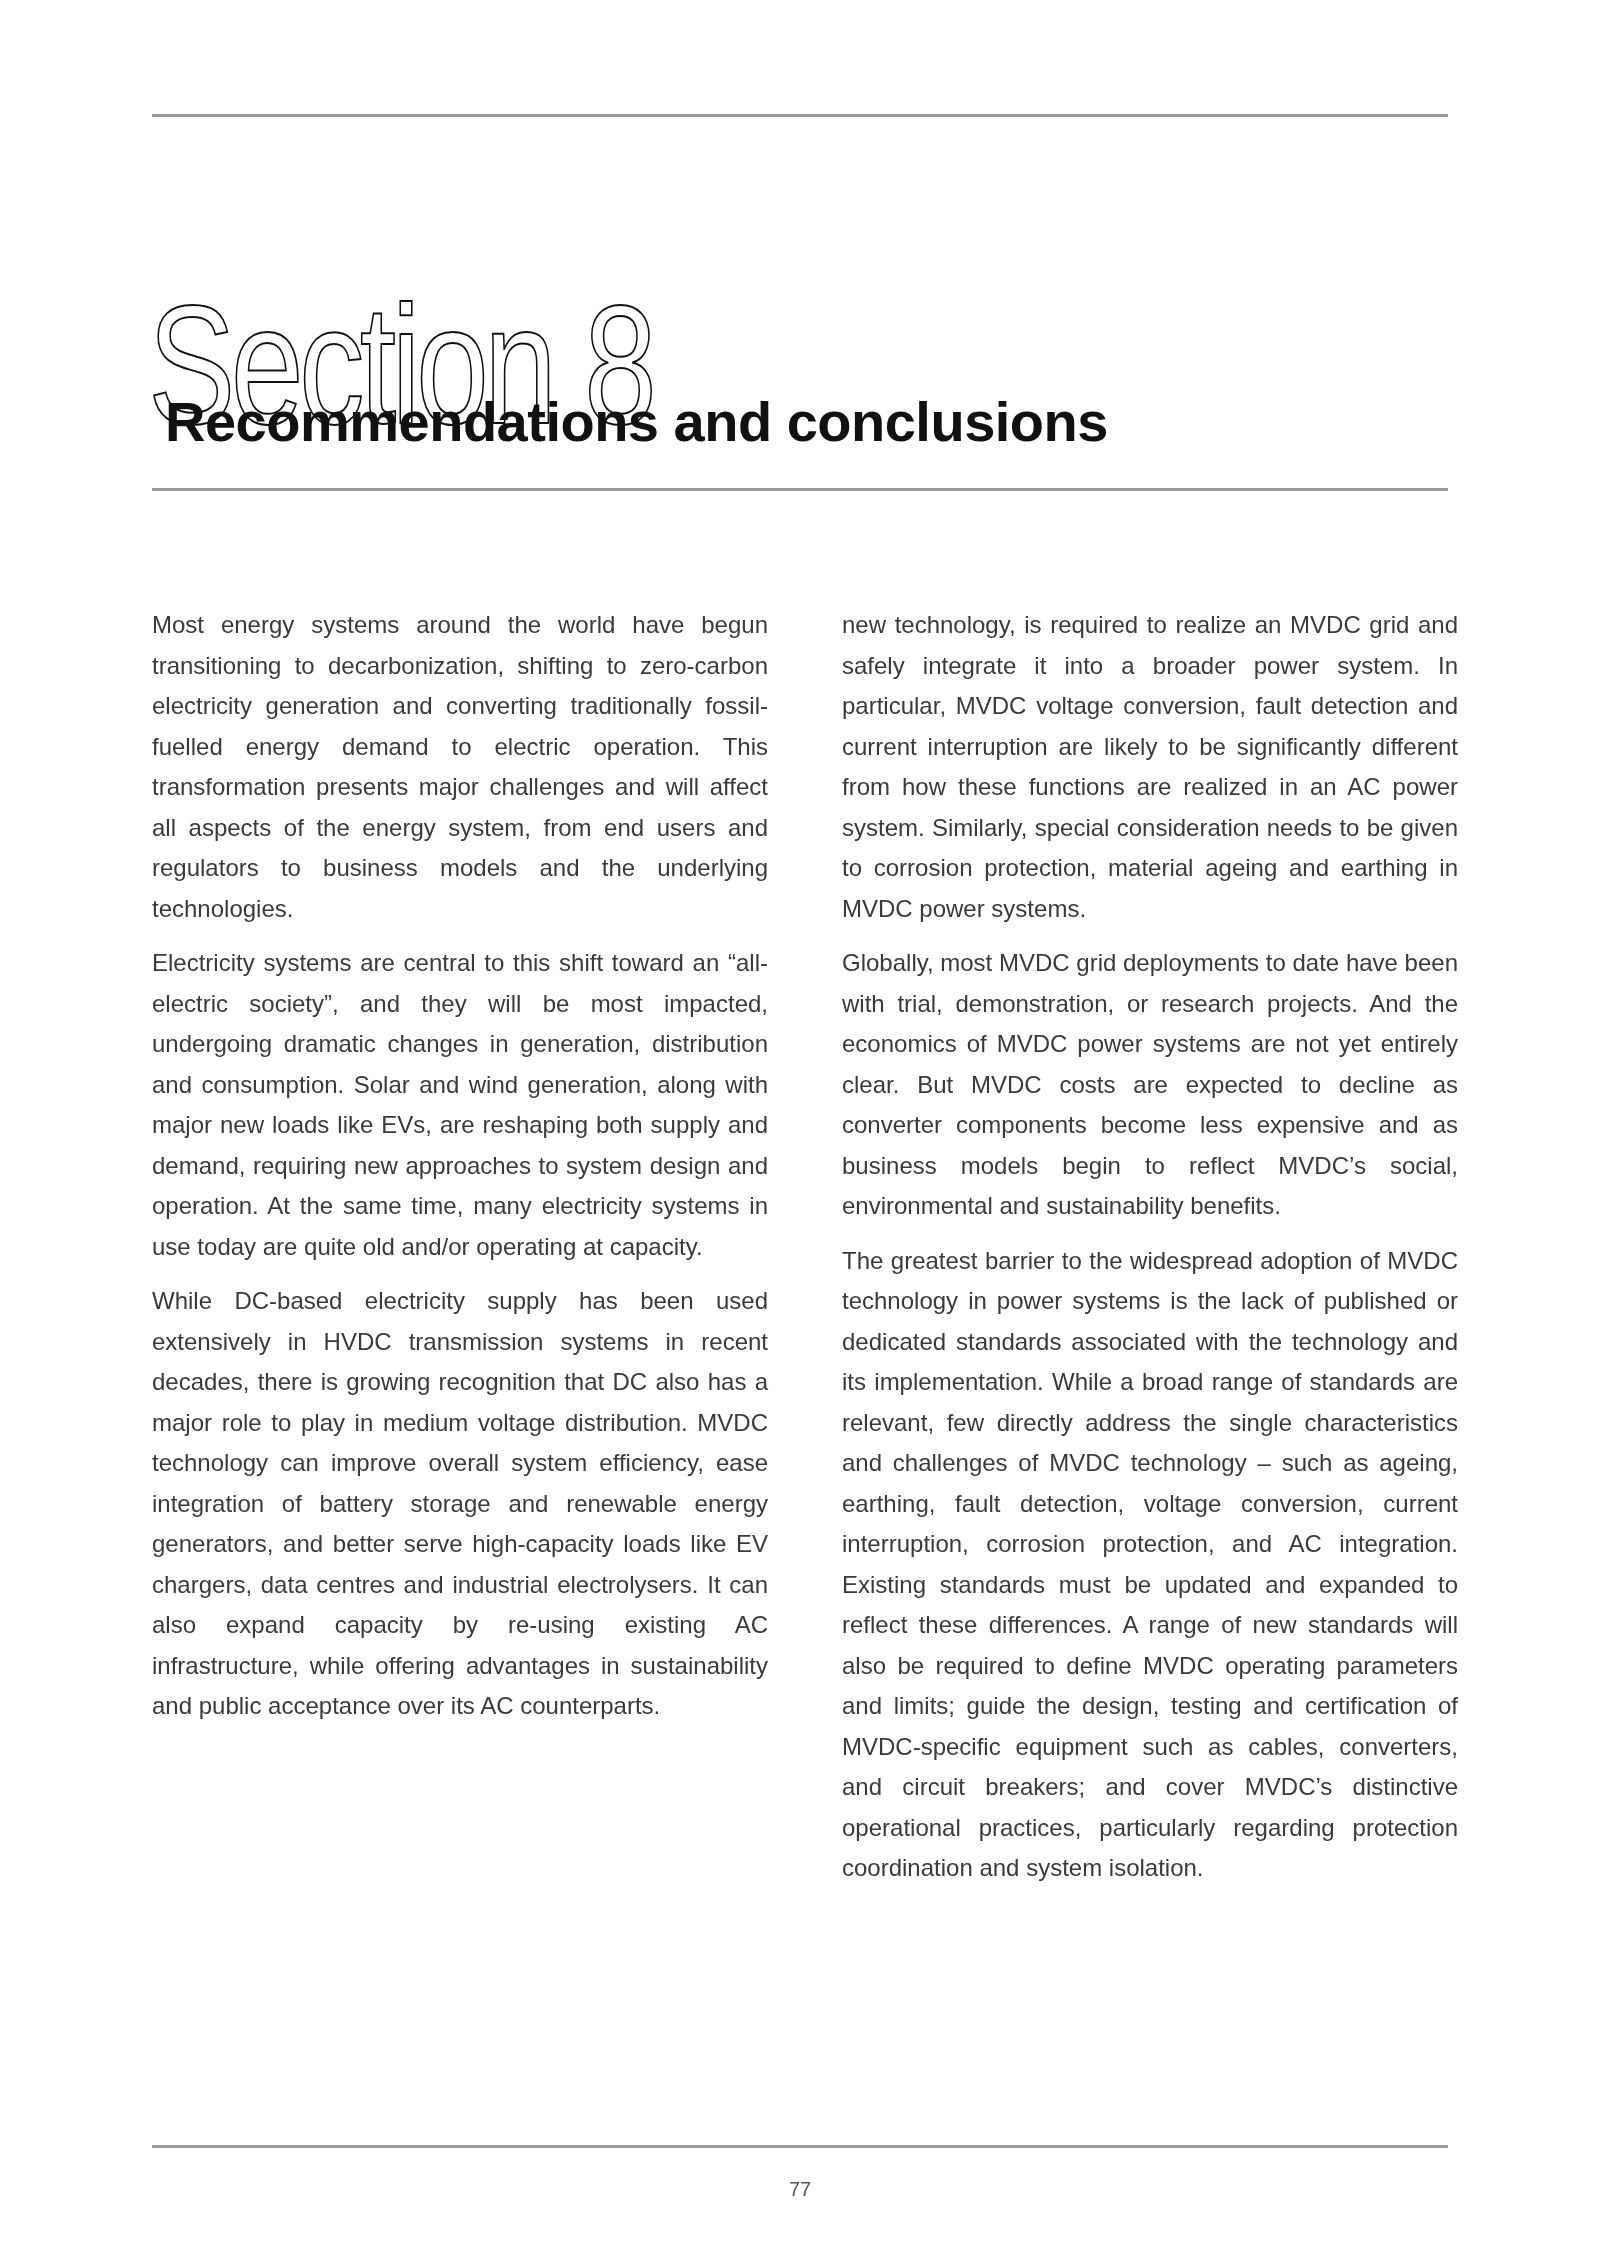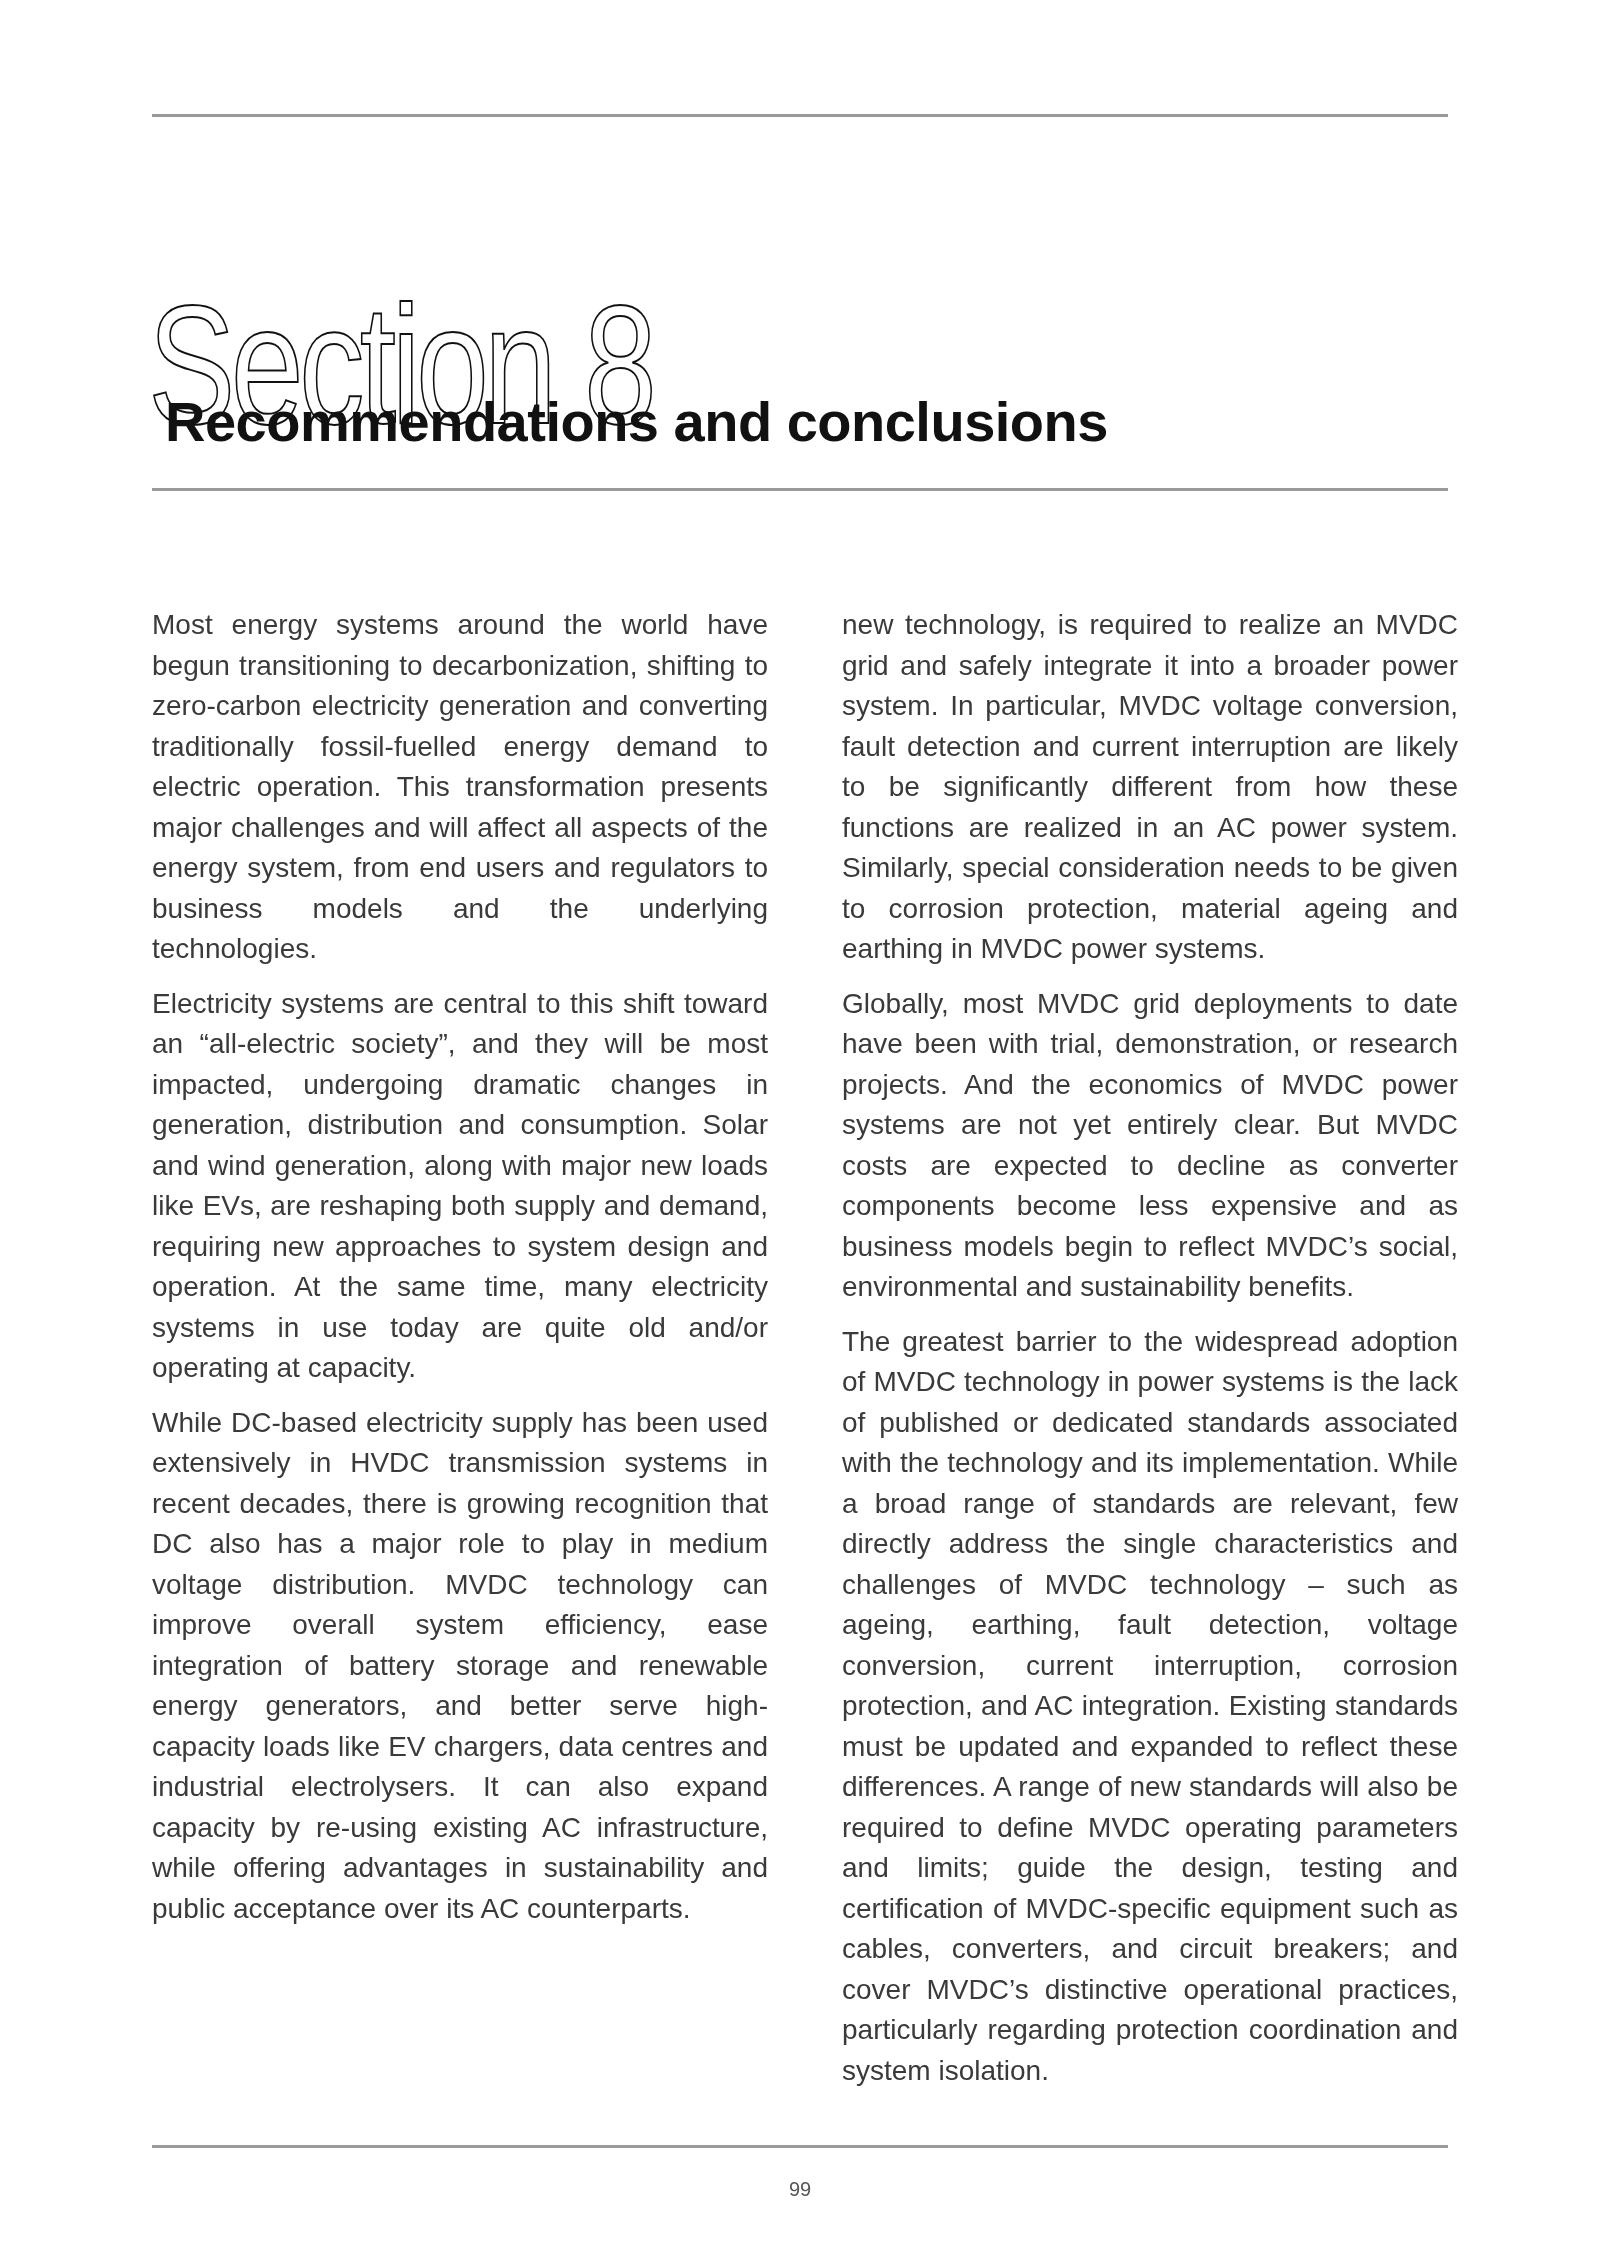--- a/index.html
+++ b/index.html
@@ -22,21 +22,21 @@
     font-family: "Liberation Sans", sans-serif; font-weight: 700;
     font-size: 56px; line-height: 1; color: #111111;
     letter-spacing: -0.5px; white-space: nowrap;
   }
   .column { position: absolute; top: 605px; width: 616px; }
   .column.left { left: 152px; }
   .column.right { left: 842px; }
   .column p {
     margin: 0 0 14px 0;
     font-family: "Liberation Sans", sans-serif; font-weight: 400;
-    font-size: 28px; line-height: 40.5px; color: #3a3a3a;
+    font-size: 24px; line-height: 40.5px; color: #3a3a3a;
     text-align: justify; hyphens: none;
   }
   .page-number {
     position: absolute; top: 2178px; left: 0; width: 1600px; text-align: center;
     font-family: "Liberation Sans", sans-serif; font-size: 20px; color: #555555;
   }
 </style>
 </head>
 <body>
 
@@ -53,13 +53,13 @@
   <p>While DC-based electricity supply has been used extensively in HVDC transmission systems in recent decades, there is growing recognition that DC also has a major role to play in medium voltage distribution. MVDC technology can improve overall system efficiency, ease integration of battery storage and renewable energy generators, and better serve high-capacity loads like EV chargers, data centres and industrial electrolysers. It can also expand capacity by re-using existing AC infrastructure, while offering advantages in sustainability and public acceptance over its AC counterparts.</p>
 </div>
 
 <div class="column right">
   <p>new technology, is required to realize an MVDC grid and safely integrate it into a broader power system. In particular, MVDC voltage conversion, fault detection and current interruption are likely to be significantly different from how these functions are realized in an AC power system. Similarly, special consideration needs to be given to corrosion protection, material ageing and earthing in MVDC power systems.</p>
   <p>Globally, most MVDC grid deployments to date have been with trial, demonstration, or research projects. And the economics of MVDC power systems are not yet entirely clear. But MVDC costs are expected to decline as converter components become less expensive and as business models begin to reflect MVDC’s social, environmental and sustainability benefits.</p>
   <p>The greatest barrier to the widespread adoption of MVDC technology in power systems is the lack of published or dedicated standards associated with the technology and its implementation. While a broad range of standards are relevant, few directly address the single characteristics and challenges of MVDC technology – such as ageing, earthing, fault detection, voltage conversion, current interruption, corrosion protection, and AC integration. Existing standards must be updated and expanded to reflect these differences. A range of new standards will also be required to define MVDC operating parameters and limits; guide the design, testing and certification of MVDC-specific equipment such as cables, converters, and circuit breakers; and cover MVDC’s distinctive operational practices, particularly regarding protection coordination and system isolation.</p>
 </div>
 
 <div class="rule bottom"></div>
-<div class="page-number">99</div>
+<div class="page-number">77</div>
 
 </body></html>

